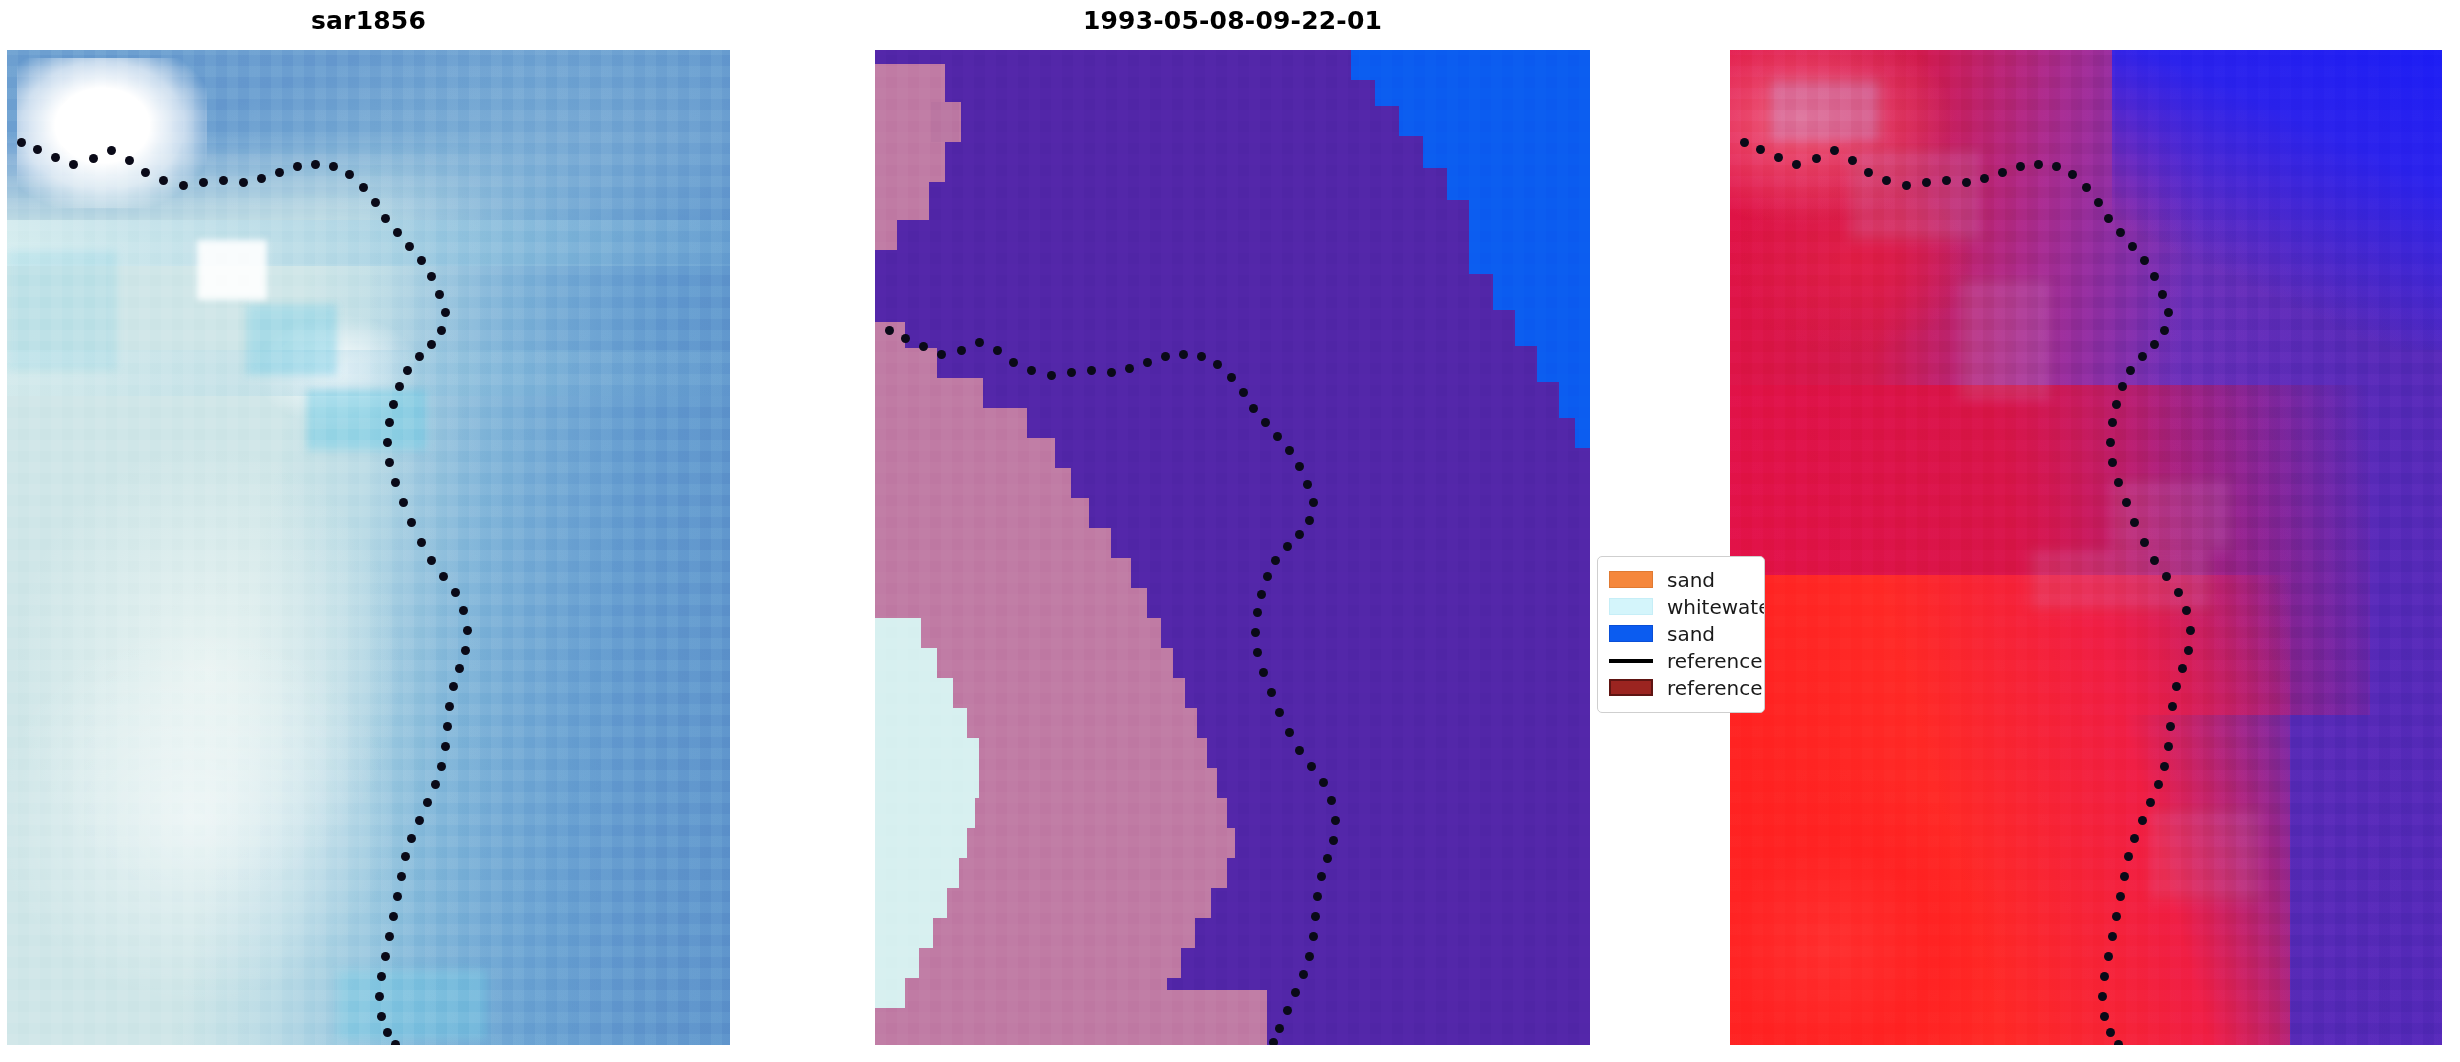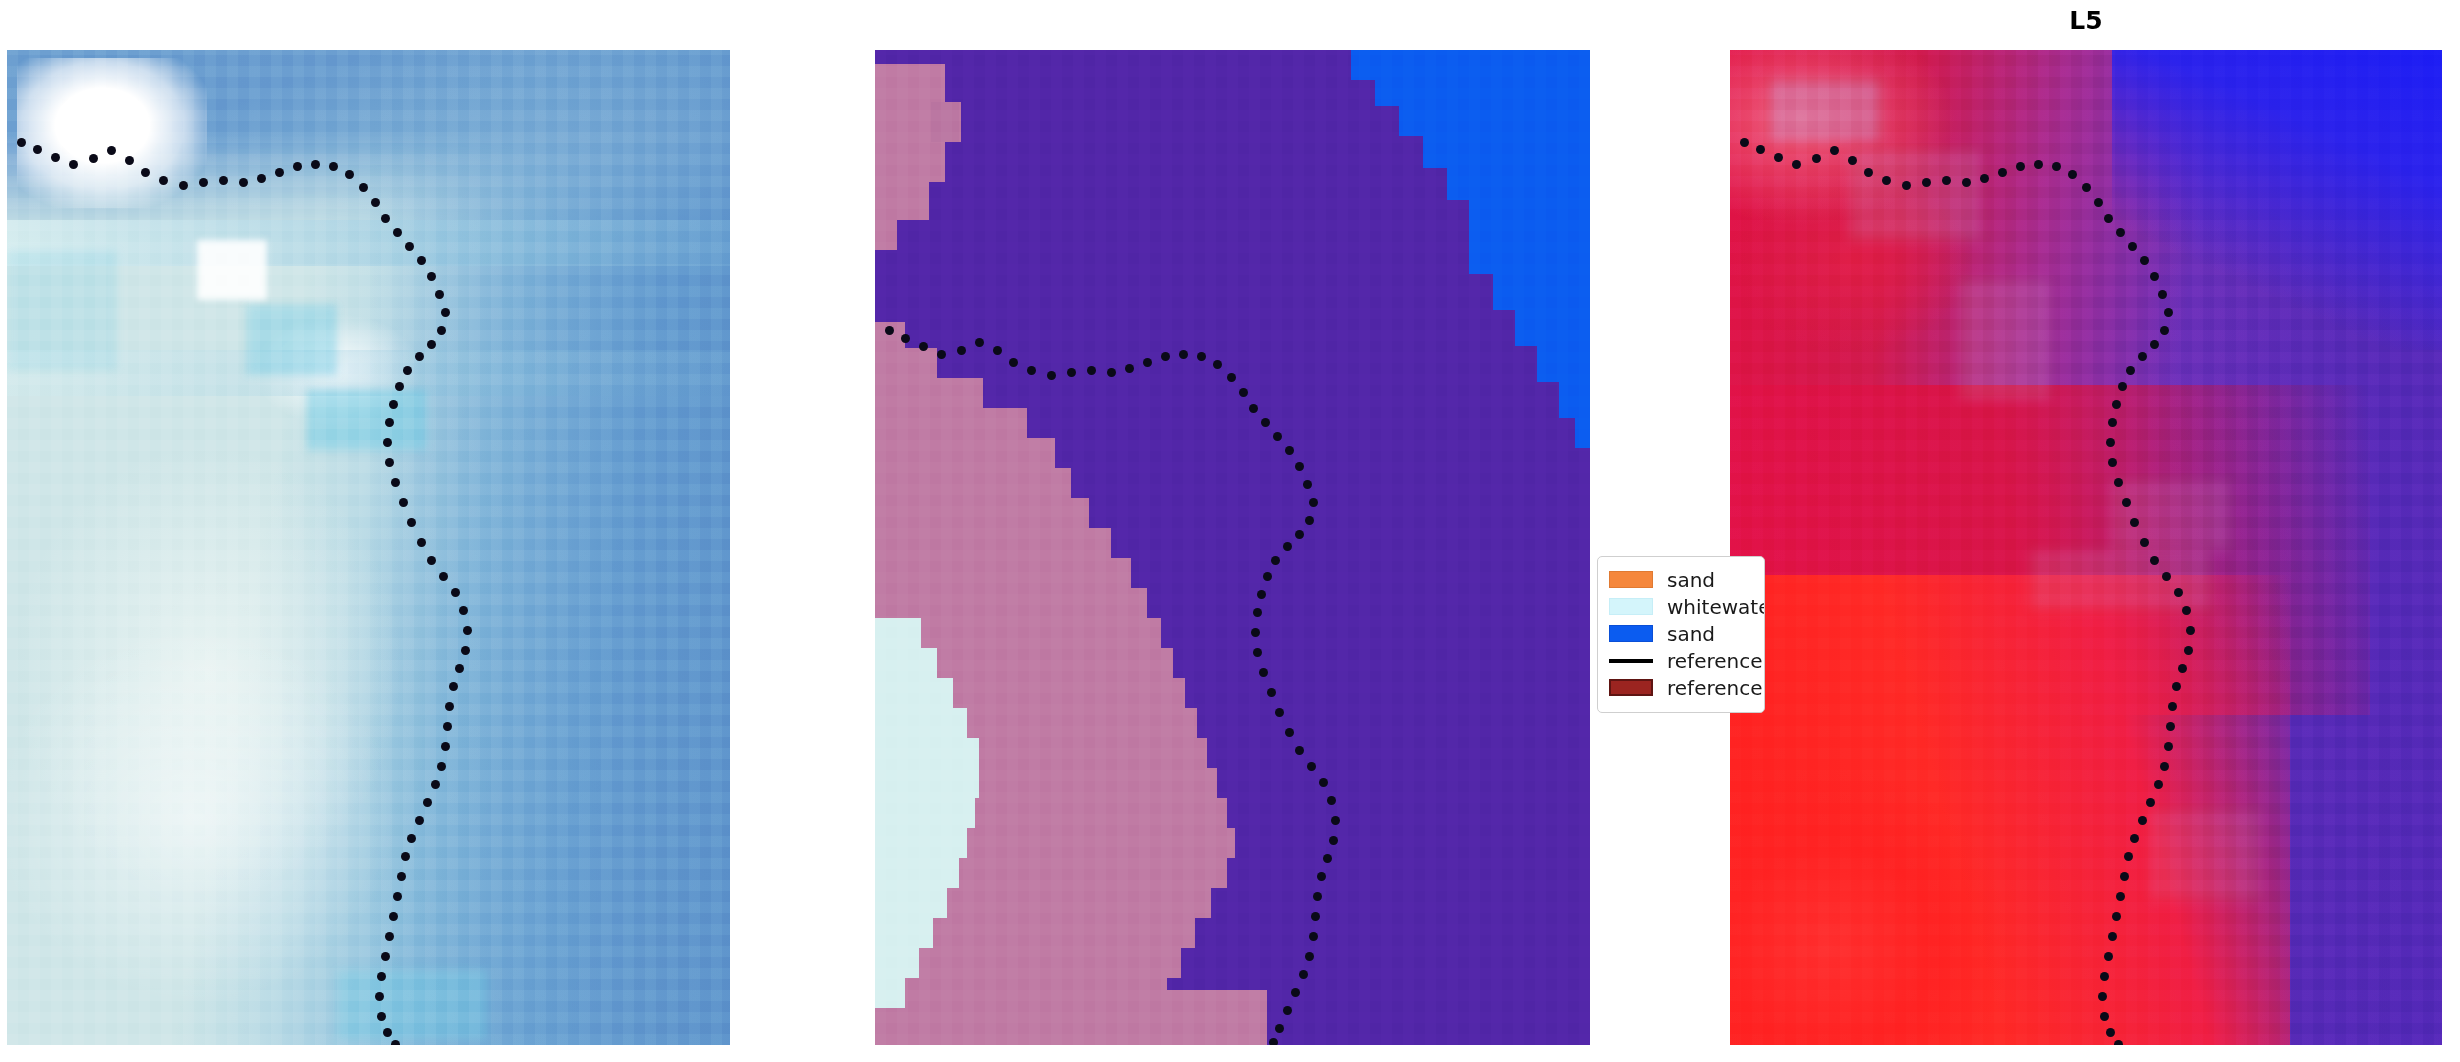--- a/index.html
+++ b/index.html
@@ -85,21 +85,22 @@
   .leg-row{display:flex;align-items:center;height:27px;padding-left:11px;white-space:nowrap;}
   .leg-swatch{width:44px;height:17px;flex:0 0 44px;margin-right:14px;}
   .leg-line{width:44px;height:0;border-top:4px solid #000;flex:0 0 44px;margin-right:14px;}
   .leg-label{font-size:20px;color:#1a1a1a;font-family:"DejaVu Sans",sans-serif;}
 </style>
 </head>
 <body>
 
 <div class="figure">
 
-  <div class="panel-title" id="title3">L5</div>
+  <div class="panel-title" id="title1">sar1856</div>
+  <div class="panel-title" id="title2">1993-05-08-09-22-01</div>
 
   <div class="panel" id="panel1">
     <div class="imglayer">
       <div class="p1base"></div>
       <div class="p1top"></div>
       <div class="p1glow"></div>
       <div class="p1rightwash"></div>
       <div class="p1band" style="top:170px;"></div>
       <div class="p1band" style="top:300px;opacity:.55;"></div>
       <div class="p1surf"></div>

